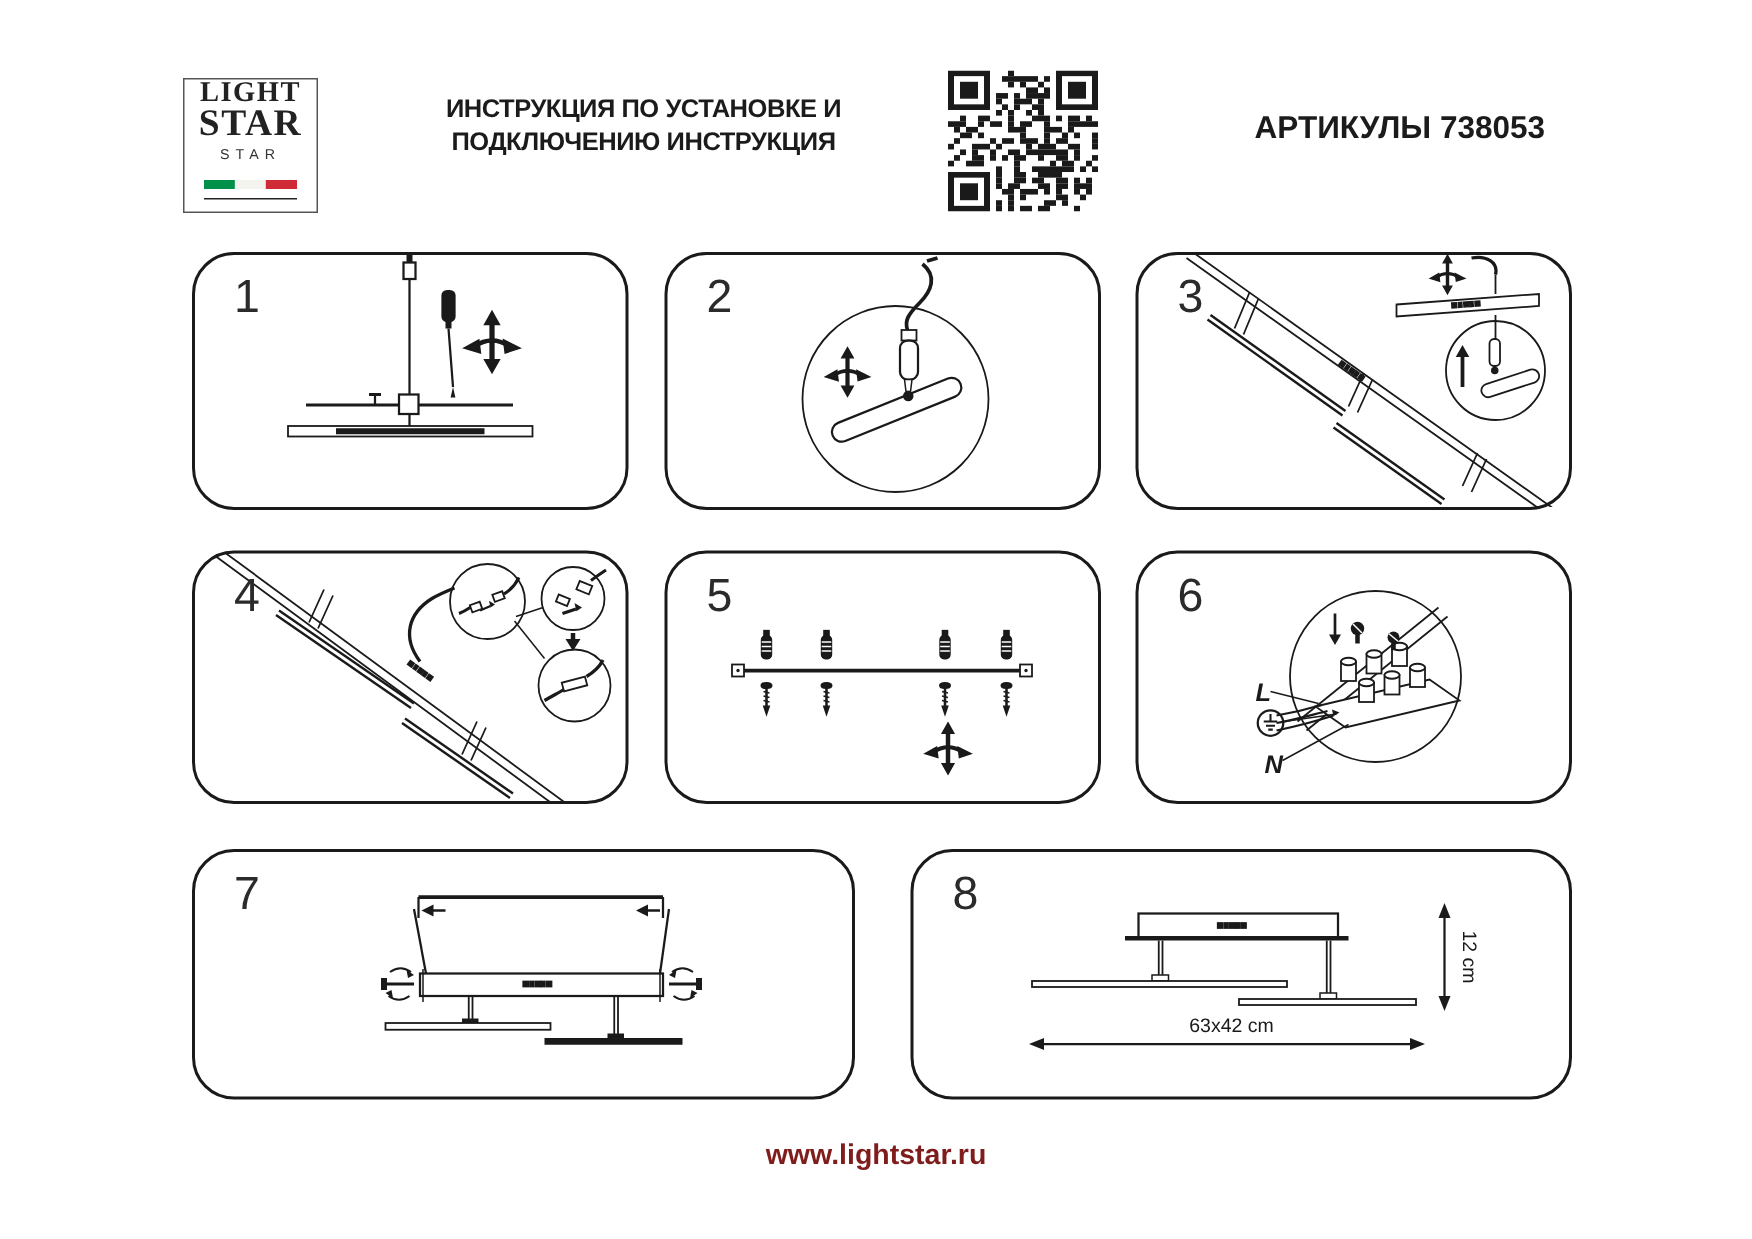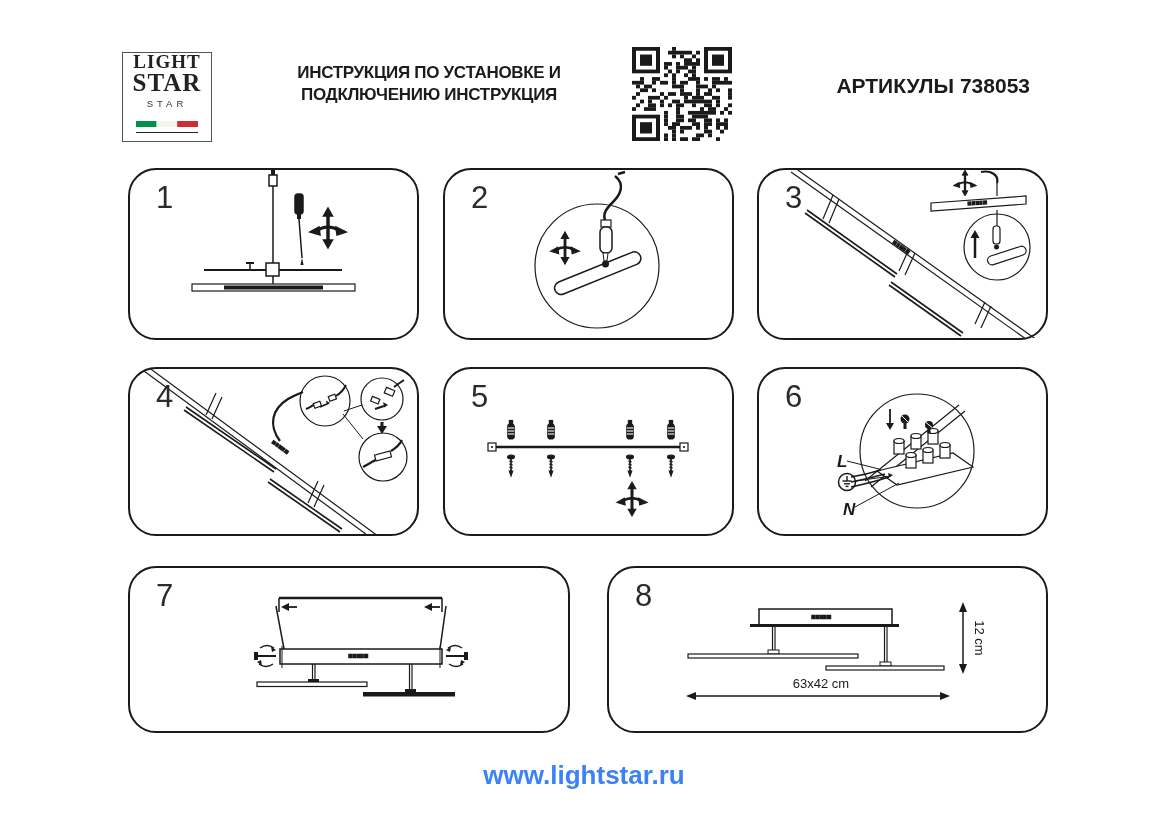--- a/index.html
+++ b/index.html
@@ -27,21 +27,21 @@
   .p2{left:443px;top:168px;width:287px;height:168px}
   .p3{left:757px;top:168px;width:287px;height:168px}
   .p4{left:128px;top:367px;width:287px;height:165px}
   .p5{left:443px;top:367px;width:287px;height:165px}
   .p6{left:757px;top:367px;width:287px;height:165px}
   .p7{left:128px;top:566px;width:438px;height:163px}
   .p8{left:607px;top:566px;width:437px;height:163px}
   .step-num{position:absolute;left:26px;top:10px;font-size:31px;color:#2b2b2b;z-index:2;}
   .panel svg.draw{position:absolute;left:0;top:0;width:100%;height:100%;}
   .footer{position:absolute;left:0;top:760px;width:100%;text-align:center;
-          font-size:26px;font-weight:700;color:#3b82f6;}
+          font-size:19px;font-weight:700;color:#7f1d1d;}
   .hidden-defs{position:absolute;width:0;height:0;overflow:hidden;}
   svg text{font-family:"Liberation Sans",sans-serif;}
 </style>
 </head>
 <body>
 
 <div class="page">
 
   <svg class="hidden-defs" aria-hidden="true">
     <defs>

